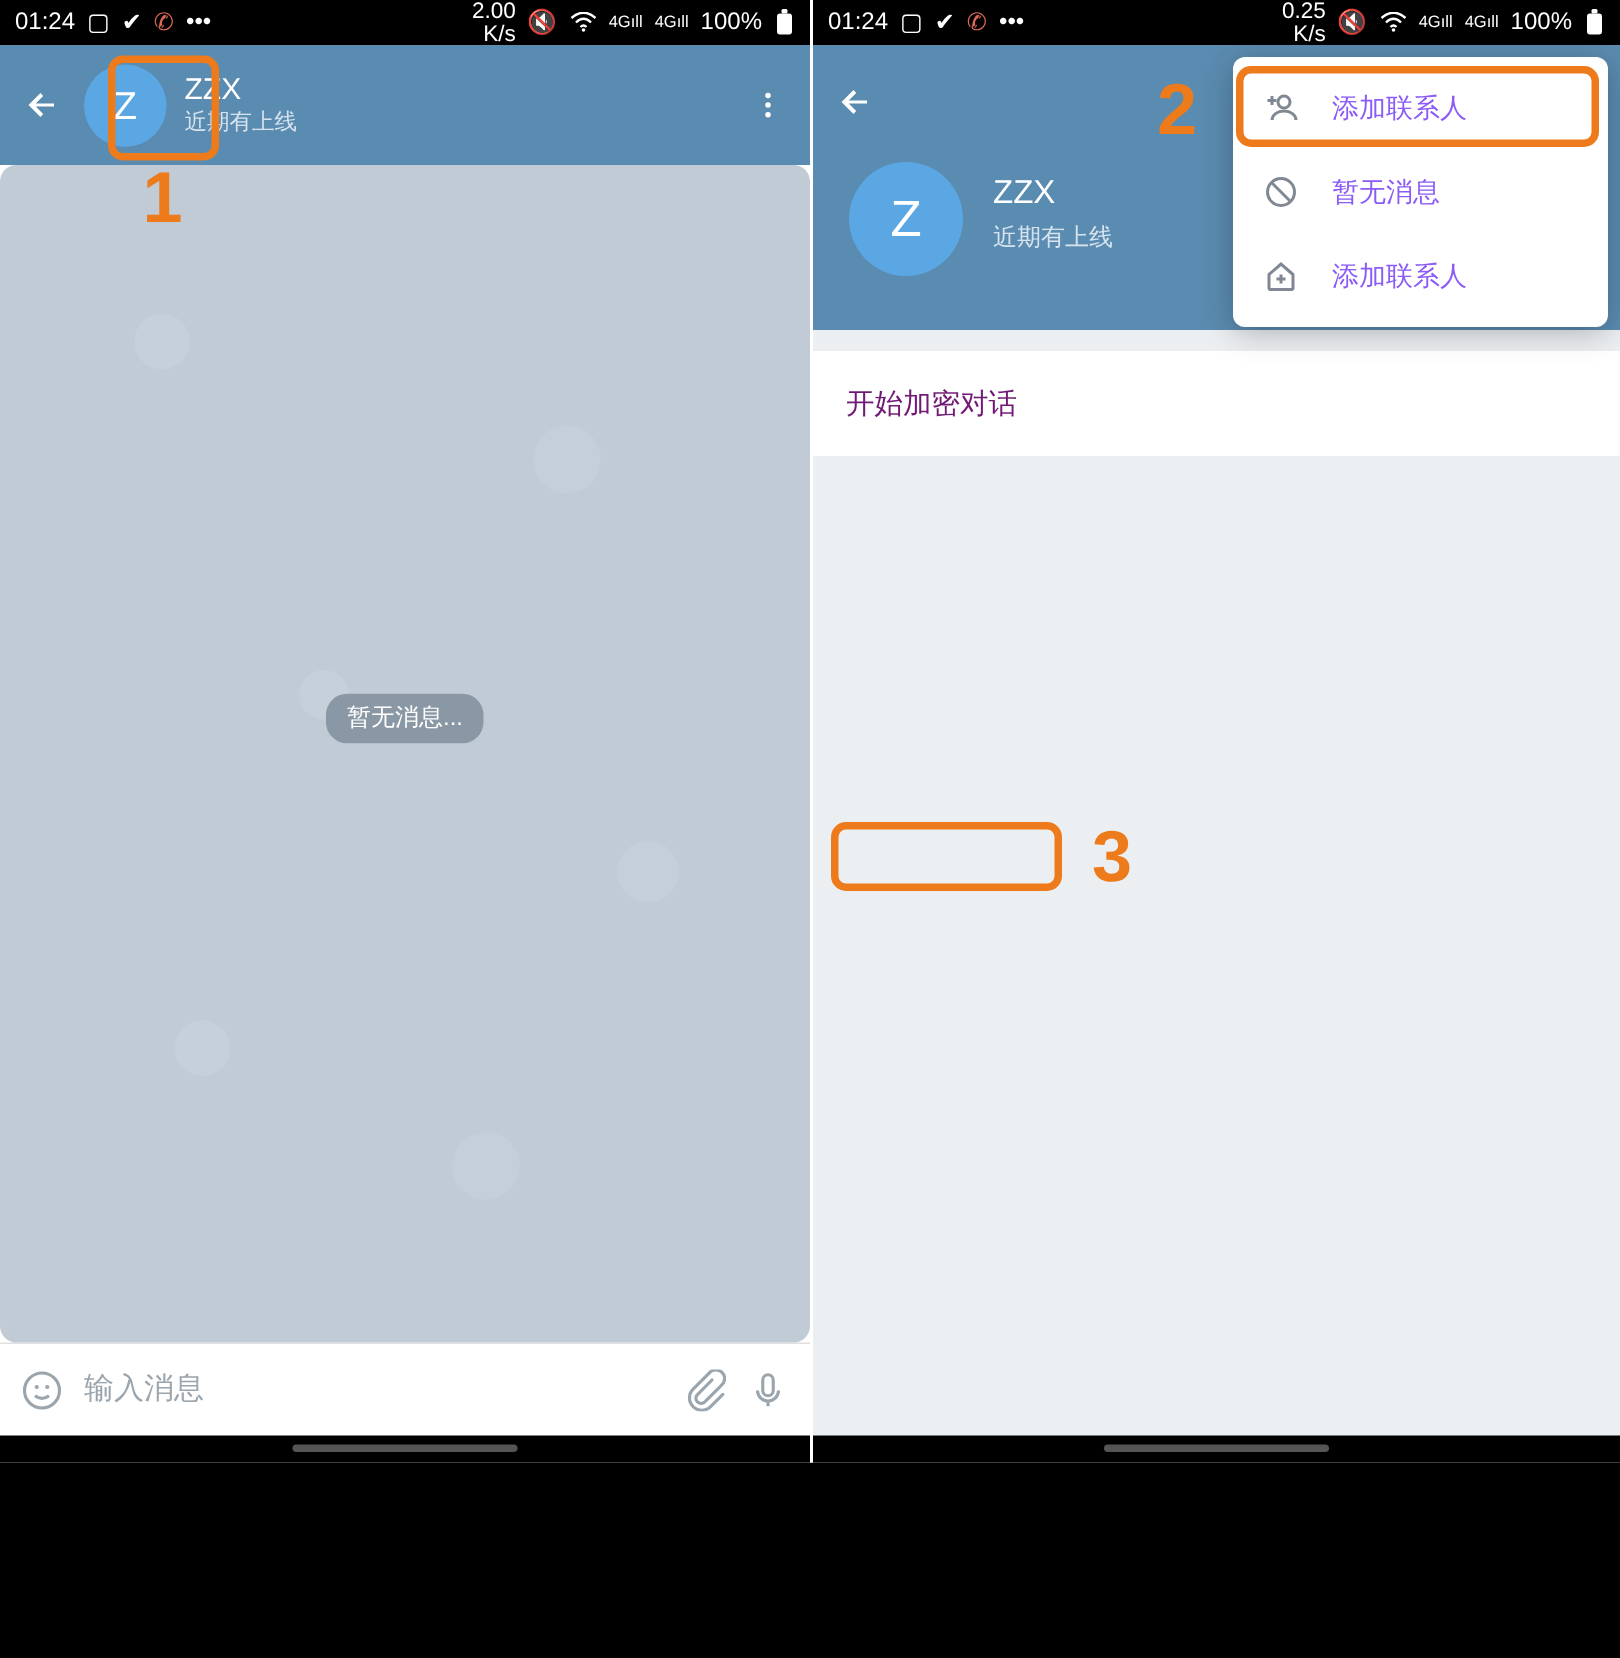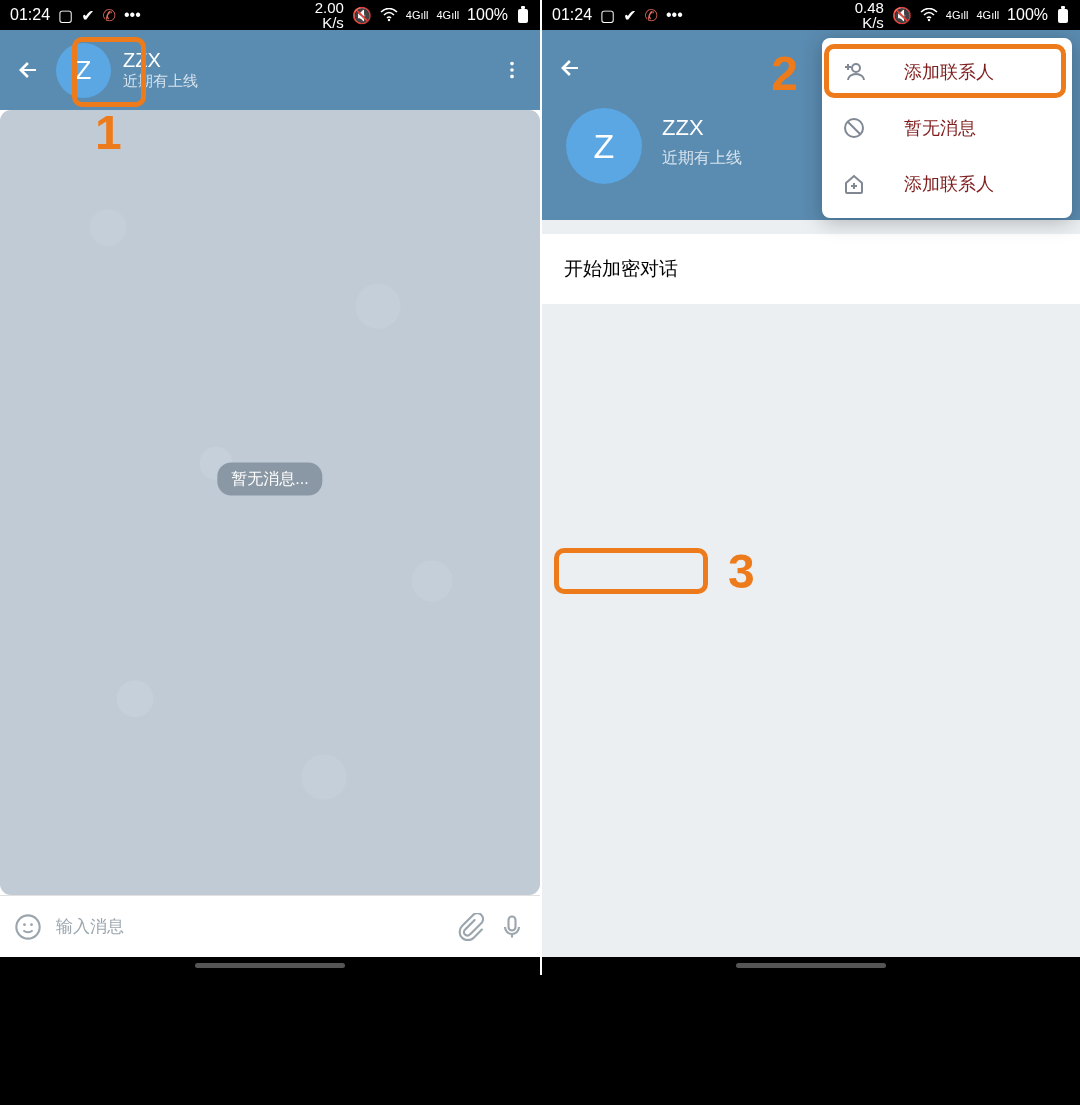--- a/index.html
+++ b/index.html
@@ -32,48 +32,48 @@
     radial-gradient(circle at 80% 60%, rgba(255,255,255,0.12) 0 20px, transparent 21px),
     radial-gradient(circle at 25% 75%, rgba(255,255,255,0.14) 0 18px, transparent 19px),
     radial-gradient(circle at 60% 85%, rgba(255,255,255,0.12) 0 22px, transparent 23px);
     opacity:0.6;
   }
   .no-msg { position:absolute; left:50%; top:47%; transform:translate(-50%,-50%); background:#8a97a4; color:#fff; padding:6px 14px; border-radius:14px; font-size:16px; }
 
   
   .inputbar { height:62px; background:#fff; display:flex; align-items:center; padding:0 14px; gap:14px; border-top:1px solid #e0e0e0; }
   .inputbar .icon { color:#9aa5ad; display:flex; align-items:center; justify-content:center; }
-  .msg-input { flex:1; border:none; outline:none; font-size:17px; color:#333; }
+  .msg-input { flex:1; border:none; outline:none; font-size:20px; color:#333; }
   .msg-input::placeholder { color:#9aa5ad; }
 
   
   .profile-header { height:190px; background:#5a8bb0; color:#fff; position:relative; padding:14px; }
   .profile-header .back-btn { position:absolute; left:12px; top:22px; }
   .avatar-big { width:76px; height:76px; border-radius:50%; background:#5aa7e3; color:#fff; display:flex; align-items:center; justify-content:center; font-size:34px; font-weight:500; position:absolute; left:24px; top:78px; }
   .profile-name { position:absolute; left:120px; top:85px; font-size:22px; font-weight:500; }
   .profile-status { position:absolute; left:120px; top:118px; font-size:16px; color:#d6e3ee; }
 
   .menu-popup { position:absolute; top:8px; right:8px; width:250px; background:#fff; border-radius:8px; box-shadow:0 4px 20px rgba(0,0,0,0.25); padding:6px 0; z-index:10; }
-  .menu-item { display:flex; align-items:center; gap:38px; padding:16px 20px; color:#7f1d1d; font-size:18px; cursor:pointer; }
+  .menu-item { display:flex; align-items:center; gap:22px; padding:16px 20px; color:#8b5cf6; font-size:18px; cursor:pointer; }
   .menu-item .mi-icon { width:24px; height:24px; color:#808893; display:flex; align-items:center; justify-content:center; }
 
   .profile-body { flex:1; background:#eceff2; display:flex; flex-direction:column; }
   .section { background:#fff; padding:16px 22px 12px; }
   .section + .section { margin-top:14px; }
   .section-title { color:#4a97d2; font-size:17px; font-weight:500; margin-bottom:14px; }
   .row { padding:10px 0; }
   .row-main { font-size:18px; color:#222; margin-bottom:4px; }
   .row-sub { font-size:14px; color:#97a0a8; }
   .divider { height:1px; background:#ececec; margin:4px 0; }
   .notif-row { display:flex; align-items:center; justify-content:space-between; padding:6px 0; }
   .switch { width:46px; height:26px; border-radius:13px; background:#4aa8e8; position:relative; }
   .switch::after { content:""; position:absolute; right:2px; top:2px; width:22px; height:22px; background:#fff; border-radius:50%; border:1px solid #4aa8e8; }
 
   .section-link { background:#fff; padding:22px; }
-  .link-green { color:#000000; font-size:19px; font-weight:500; cursor:pointer; }
+  .link-green { color:#701a75; font-size:19px; font-weight:500; cursor:pointer; }
 
   
   .annot { position:absolute; border:5px solid #ee7b1b; border-radius:10px; pointer-events:none; z-index:50; }
   .annot-num { position:absolute; color:#ee7b1b; font-size:48px; font-weight:800; z-index:51; pointer-events:none; }
 
   
   .navbar { height:18px; background:#000; position:relative; }
   .navbar::after { content:""; position:absolute; left:50%; top:6px; transform:translateX(-50%); width:150px; height:5px; background:#555; border-radius:3px; }
 
   svg { display:block; }
@@ -174,21 +174,21 @@
 
     <div class="statusbar">
       <div class="sb-left">
         <span>01:24</span>
         <span class="sb-icon">▢</span>
         <span class="sb-icon">✔</span>
         <span class="sb-icon" style="color:#e06a5a;">✆</span>
         <span class="sb-icon">•••</span>
       </div>
       <div class="sb-right">
-        <div class="sb-speed"><span>0.48</span><br><span>K/s</span></div>
+        <div class="sb-speed"><span>0.25</span><br><span>K/s</span></div>
         <span class="sb-icon">🔇</span>
         <span class="sb-icon">
           <svg width="18" height="14" viewBox="0 0 18 14">
               <path d="M1 4 Q9 -3 17 4 M4 7 Q9 2 14 7 M7 10 Q9 8 11 10" stroke="#fff" stroke-width="1.6" fill="none"></path>
               <circle cx="9" cy="12" r="1.2" fill="#fff"></circle>
             </svg>
         </span>
         <span class="sb-icon" style="font-size:11px;"><span>4G</span>ıll</span>
         <span class="sb-icon" style="font-size:11px;"><span>4G</span>ıll</span>
         <span>100%</span>

